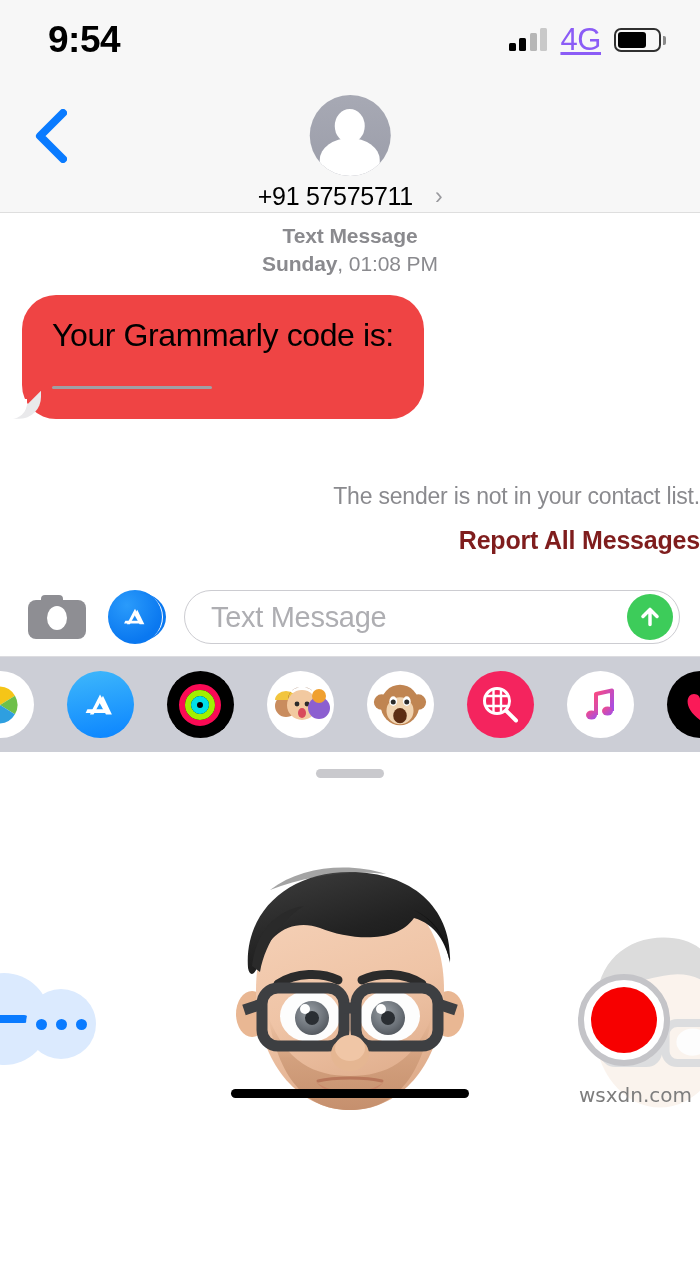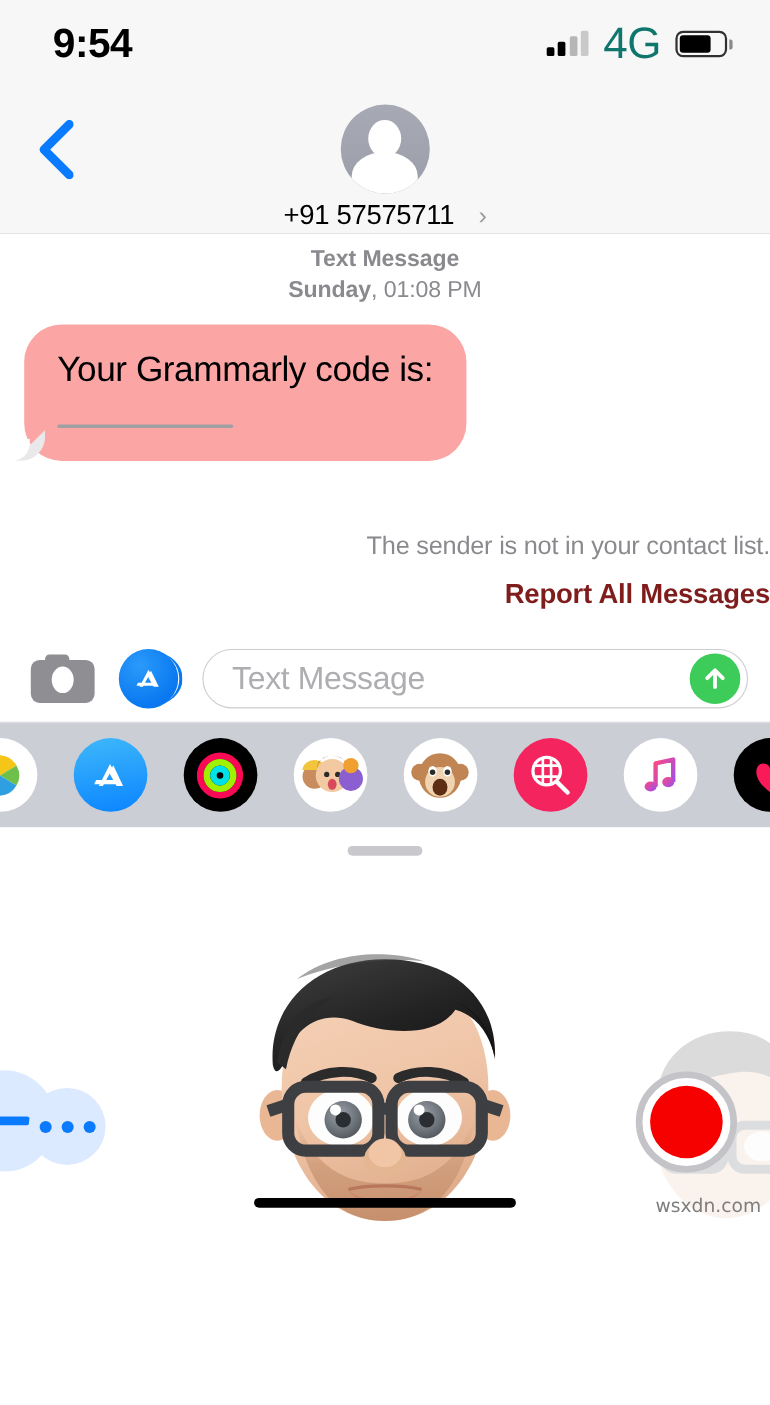--- a/index.html
+++ b/index.html
@@ -20,21 +20,21 @@
     padding:0 34px 0 48px;
   }
   .sb-time { font-size:37px; font-weight:700; color:#000; letter-spacing:-0.5px; }
   .sb-right { display:flex; align-items:center; gap:13px; }
   .bars { display:flex; align-items:flex-end; gap:3.5px; height:22px; }
   .bars i { width:7px; border-radius:1.5px; background:#000; display:block; }
   .bars i:nth-child(1){ height:8px; }
   .bars i:nth-child(2){ height:13px; }
   .bars i:nth-child(3){ height:18px; background:#b6b6b6; }
   .bars i:nth-child(4){ height:23px; background:#c9c9c9; }
-  .sb-net { font-size:40px; font-weight:500; color:#0f766e; letter-spacing:-0.4px; }
+  .sb-net { font-size:31px; font-weight:500; color:#8b5cf6; letter-spacing:-0.4px;text-decoration:underline; }
   .batt { display:flex; align-items:center; }
   .batt-body {
     width:47px; height:24px; border:2.5px solid #303030; border-radius:7px;
     padding:2.2px; display:flex;
   }
   .batt-fill { width:72%; height:100%; background:#000; border-radius:3px; }
   .batt-cap { width:3px; height:9px; background:#8a8a8a; border-radius:0 2px 2px 0; margin-left:2px; }
 
   
   .navbar {
@@ -73,21 +73,21 @@
   
   .thread { position:relative; background:#fff; height:365px; }
   .meta { text-align:center; padding-top:11px; }
   .meta-type { font-size:21px; font-weight:700; color:#8a8a8e; letter-spacing:-0.1px; }
   .meta-time { font-size:21px; color:#8a8a8e; margin-top:4px; letter-spacing:-0.1px; }
   .meta-time b { color:#8a8a8e; font-weight:700; }
 
   .bubble-row { padding:19px 0 0 22px; }
   .bubble {
     position:relative; display:inline-block;
-    background:#fca5a5; border-radius:34px;
+    background:#ef4444; border-radius:34px;
     padding:22px 30px 30px 30px; max-width:420px;
   }
   .bubble-text { font-size:32px; color:#000; letter-spacing:-0.4px; line-height:1.15; white-space:nowrap; }
   .redact { margin-top:32px; width:160px; height:3px; background:#a0a0a4; border-radius:2px; }
   .bubble::after {
     content:""; position:absolute; left:-9px; bottom:0;
     width:28px; height:28px; background:#e9e9eb;
     border-bottom-right-radius:22px;
     clip-path:polygon(0% 100%, 100% 100%, 100% 0%);
   }
@@ -173,21 +173,21 @@
     display:flex; align-items:center; justify-content:center;
   }
   .record-inner { width:66px; height:66px; border-radius:50%; background:#f70000; }
 
   .home-ind {
     position:absolute; left:50%; transform:translateX(-50%); bottom:17px;
     width:238px; height:9px; border-radius:5px; background:#000;
   }
   .watermark {
     position:absolute; right:8px; bottom:8px;
-    font-size:17px; color:#7d7d7d; font-family:"DejaVu Sans", sans-serif;
+    font-size:20px; color:#7d7d7d; font-family:"DejaVu Sans", sans-serif;
   }
 </style>
 </head>
 <body>
 
 <div class="phone">
 
   <div class="statusbar">
     <div class="sb-time">9:54</div>
     <div class="sb-right">

